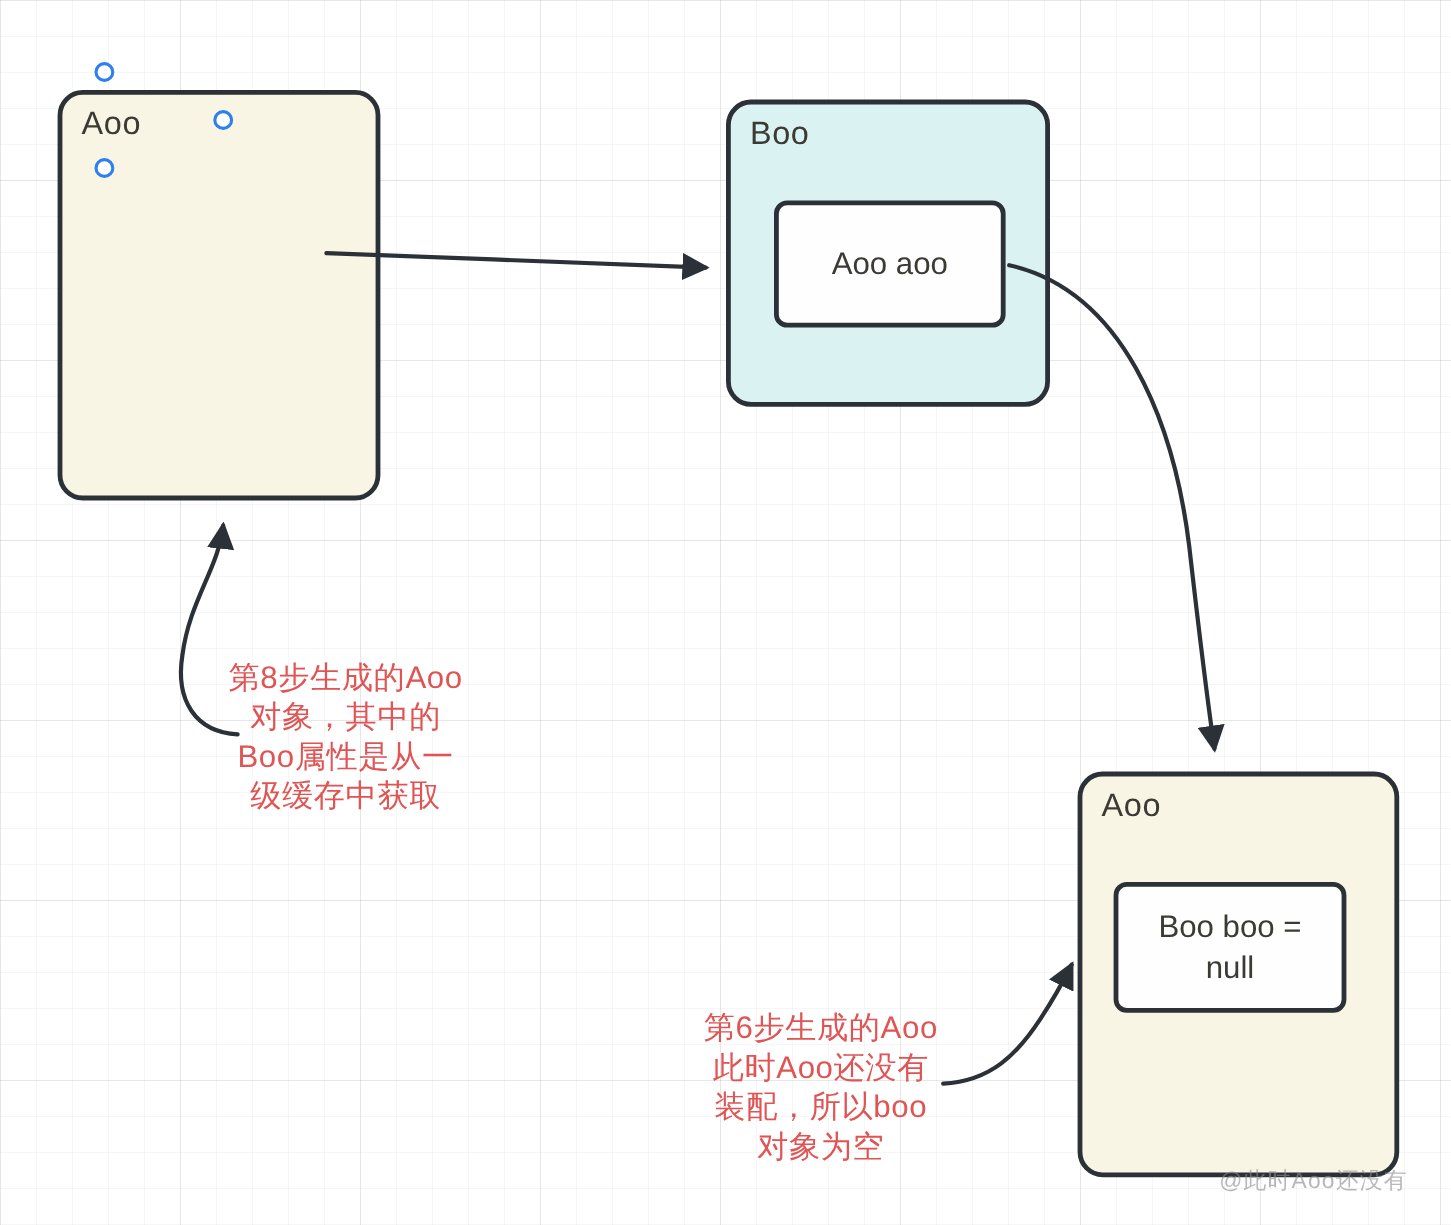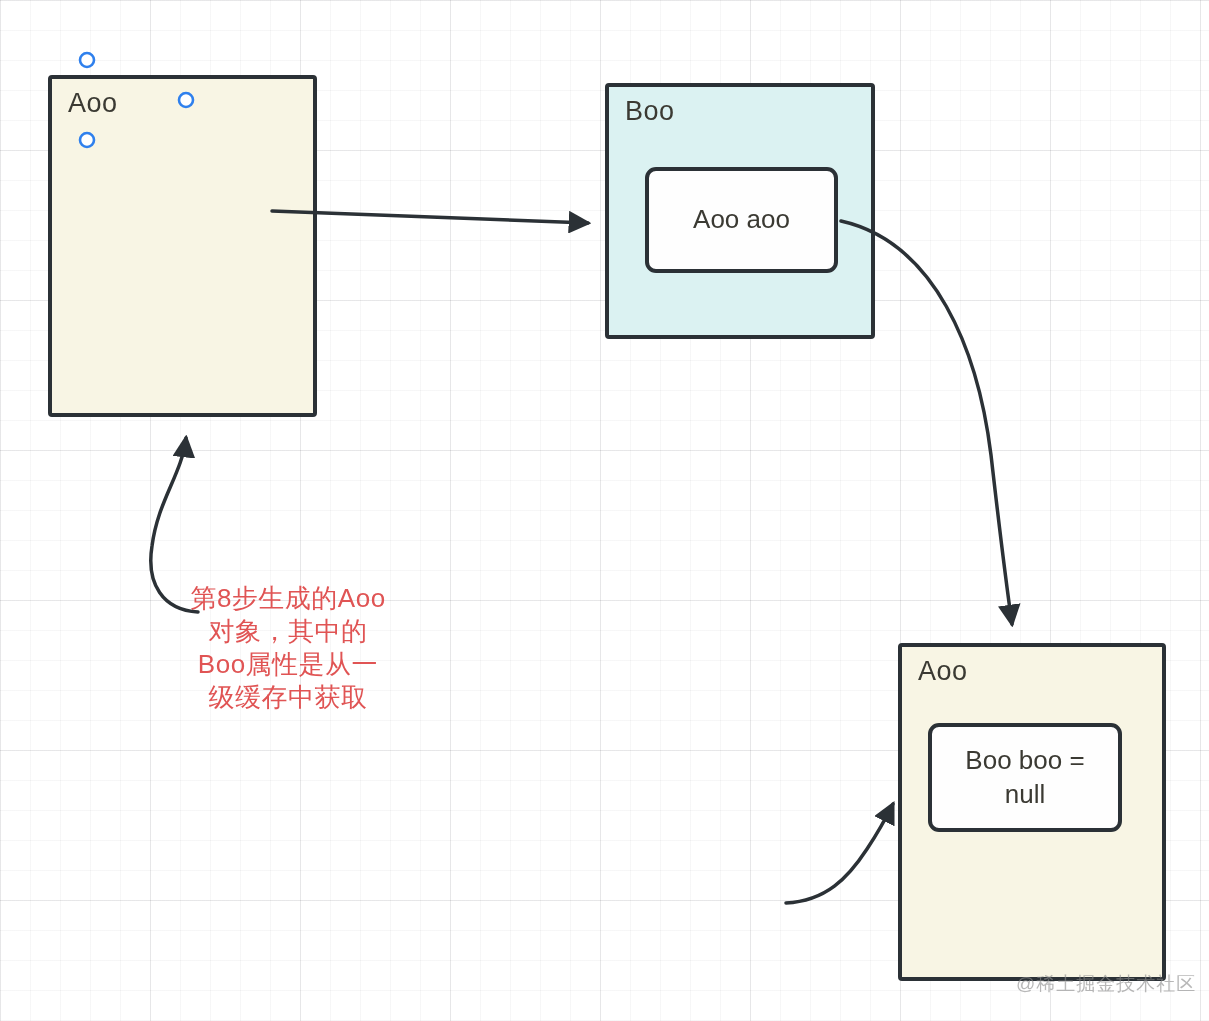--- a/index.html
+++ b/index.html
@@ -11,46 +11,46 @@
     background-color:#ffffff;
     background-image:
       linear-gradient(to right, rgba(60,60,70,0.085) 1px, transparent 1px),
       linear-gradient(to bottom, rgba(60,60,70,0.085) 1px, transparent 1px),
       linear-gradient(to right, rgba(60,60,70,0.045) 1px, transparent 1px),
       linear-gradient(to bottom, rgba(60,60,70,0.045) 1px, transparent 1px);
     background-size:150px 150px,150px 150px,30px 30px,30px 30px;
   }
 
   .shape {
-    position:absolute; border:4px solid #2b3136; border-radius:4px;
+    position:absolute; border:4px solid #2b3136; border-radius:21px;
   }
   .shape-label {
     position:absolute; left:16px; top:9px;
     font-size:27px; color:#3b3a33; letter-spacing:0.5px;
   }
   .node {
     position:absolute; background:#fefefe; border:4px solid #2b3136; border-radius:11px;
     display:flex; align-items:center; justify-content:center;
     font-size:26px; color:#3b3a33; text-align:center; line-height:1.3;
   }
 
   #box-aoo-top    { left:48px;  top:75px;  width:269px; height:342px; background:#f8f5e4; }
   #node-boo-field { left:26px;  top:78px;  width:194px; height:111px; }
 
   #box-boo        { left:605px; top:83px;  width:270px; height:256px; background:#dbf2f2; }
   #node-aoo-field { left:36px;  top:80px;  width:193px; height:106px; }
 
   #box-aoo-bottom  { left:898px; top:643px; width:268px; height:338px; background:#f8f5e4; }
-  #node-null-field { left:26px;  top:76px;  width:194px; height:109px; }
+  #node-null-field { left:26px;  top:88px;  width:194px; height:109px; }
   #node-null-field .node-text { display:block; width:152px; margin:0 auto; }
 
   .note {
     position:absolute; width:270px; text-align:center;
     color:#e05454; font-size:26px; line-height:33px;
-    white-space:pre-line; letter-spacing:0.5px;margin-top:34px;
+    white-space:pre-line; letter-spacing:0.5px;
   }
   #note-step8 { left:153px; top:548px; }
   #note-step6 { left:549px; top:840px; }
 
   .overlay {
     position:absolute; left:0; top:0; width:1209px; height:1021px;
     pointer-events:none; z-index:5;
   }
 
   .watermark {
@@ -79,20 +79,24 @@
     <div class="shape-label">Aoo</div>
     <div class="node" id="node-null-field">
       <span class="node-text">Boo boo = null</span>
     </div>
   </div>
 
   <div class="note" id="note-step8">第8步生成的Aoo
 对象，其中的
 Boo属性是从一
 级缓存中获取</div>
+  <div class="note" id="note-step6">第6步生成的Aoo
+此时Aoo还没有
+装配，所以boo
+对象为空</div>
 
   <svg class="overlay" viewBox="0 0 1209 1021" xmlns="http://www.w3.org/2000/svg">
     <defs>
       <marker id="ah" viewBox="0 0 10 10" refX="8.5" refY="5" markerWidth="6.5" markerHeight="6.5" orient="auto">
         <path d="M0,0 L10,5 L0,10 z" fill="#2b3136"></path>
       </marker>
     </defs>
 
     <g fill="none" stroke="#2b3136" stroke-width="3.5" stroke-linecap="round">
       <path d="M272,211 C370,215 500,219 588,223" marker-end="url(#ah)"></path>
@@ -101,15 +105,15 @@
       <path d="M786,903 C826,901 848,878 867,849 C877,834 886,818 893,804" marker-end="url(#ah)"></path>
     </g>
 
     <g fill="#ffffff" stroke="#2f80ed" stroke-width="2.6">
       <circle cx="87" cy="60" r="7"></circle>
       <circle cx="186" cy="100" r="7"></circle>
       <circle cx="87" cy="140" r="7"></circle>
     </g>
   </svg>
 
-  <div class="watermark">@稀土掘金技术社区</div>
+  <div class="watermark">@此时Aoo还没有</div>
 
 </div>
 
 </body></html>

